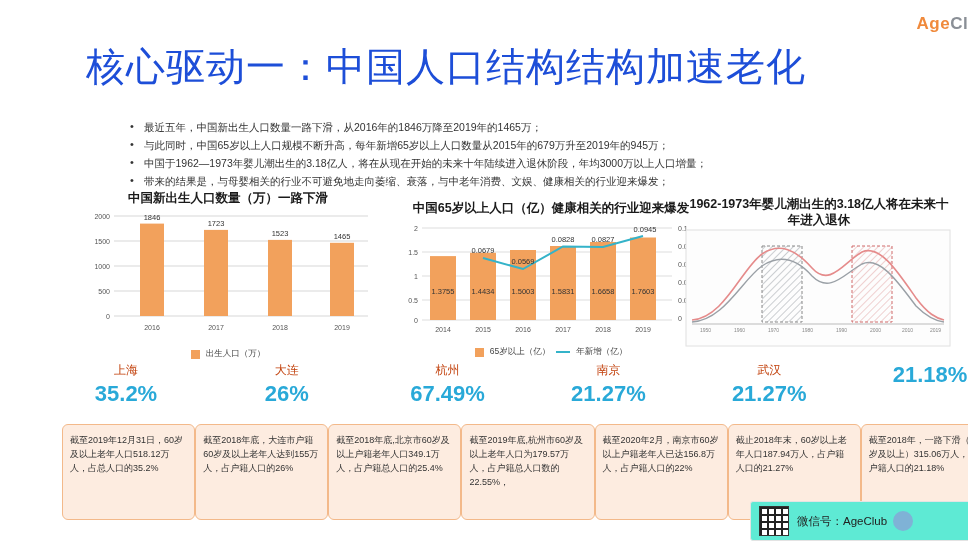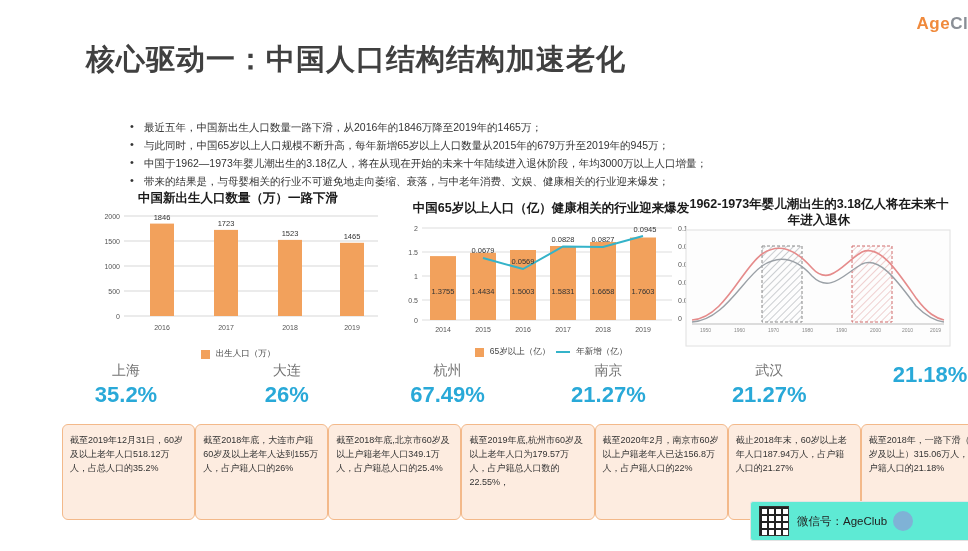--- a/index.html
+++ b/index.html
@@ -3,34 +3,34 @@
 <meta charset="utf-8">
 <style>
   html,body{margin:0;padding:0;}
   body{width:968px;height:551px;background:#ffffff;font-family:"Liberation Sans","DejaVu Sans",sans-serif;overflow:hidden;position:relative;}
   .page{position:relative;width:968px;height:551px;margin-left:44px;}
 
   
   .brand{position:absolute;top:14px;right:22px;font-size:17px;font-weight:bold;color:#f08a3c;letter-spacing:.5px;}
   .brand .club{color:#8a8f96;}
 
-  .title{position:absolute;top:40px;left:42px;font-size:29px;font-weight:bold;color:#404040;letter-spacing:1px;}
+  .title{position:absolute;top:40px;left:42px;font-size:39px;font-weight:normal;color:#1d4ed8;letter-spacing:1px;}
 
   .bullets{position:absolute;top:108px;left:46px;width:890px;font-size:10.5px;color:#333;line-height:16px;}
   .bullets li{margin-bottom:2px;list-style:none;position:relative;padding-left:14px;}
   .bullets li:before{content:"•";position:absolute;left:0;top:-1px;color:#333;font-size:11px;}
 
   
   .chart-box{position:absolute;}
   .chart-title{text-align:center;font-size:12.5px;font-weight:bold;color:#1a1a1a;line-height:16px;}
 
   
   .city-row{position:absolute;top:362px;left:18px;width:932px;display:flex;justify-content:space-between;}
   .city{width:128px;text-align:center;}
-  .city-name{font-size:14px;color:#737373;margin-bottom:2px;}
+  .city-name{font-size:12px;color:#c2410c;margin-bottom:2px;}
   .city-pct{font-size:22px;font-weight:bold;color:#29a9d8;}
 
   .note-row{position:absolute;top:424px;left:18px;width:932px;display:flex;justify-content:space-between;}
   .note{width:140px;min-height:96px;background:#fdece0;border:1px solid #f3b98a;border-radius:6px;padding:8px 7px;font-size:9px;color:#333;line-height:14px;box-sizing:border-box;}
 
   
   .wechat{position:absolute;right:18px;bottom:10px;width:244px;height:40px;background:#5eead4;border:1px solid #e3e3e3;border-radius:3px;display:flex;align-items:center;padding:0 8px;box-sizing:border-box;}
   .wechat-qr{width:28px;height:28px;background:
       linear-gradient(90deg,#222 2px,transparent 2px) 0 0/7px 7px,
       linear-gradient(#222 2px,transparent 2px) 0 0/7px 7px,
@@ -57,21 +57,21 @@
 
   <div class="title">核心驱动一：中国人口结构结构加速老化</div>
 
   <ul class="bullets">
     <li>最近五年，中国新出生人口数量一路下滑，从2016年的1846万降至2019年的1465万；</li>
     <li>与此同时，中国65岁以上人口规模不断升高，每年新增65岁以上人口数量从2015年的679万升至2019年的945万；</li>
     <li>中国于1962—1973年婴儿潮出生的3.18亿人，将在从现在开始的未来十年陆续进入退休阶段，年均3000万以上人口增量；</li>
     <li>带来的结果是，与母婴相关的行业不可避免地走向萎缩、衰落，与中老年消费、文娱、健康相关的行业迎来爆发；</li>
   </ul>
 
-  <div class="chart-box" style="top:190px;left:44px;width:300px;">
+  <div class="chart-box" style="top:190px;left:34px;width:300px;">
     <div class="chart-title">中国新出生人口数量（万）一路下滑</div>
     <svg width="300" height="140" viewBox="0 0 300 140">
       <g stroke="#d7d7d7" stroke-width="1">
         <line x1="36" y1="10" x2="290" y2="10"></line>
         <line x1="36" y1="35" x2="290" y2="35"></line>
         <line x1="36" y1="60" x2="290" y2="60"></line>
         <line x1="36" y1="85" x2="290" y2="85"></line>
         <line x1="36" y1="110" x2="290" y2="110"></line>
       </g>
       <text class="tick" x="32" y="13" text-anchor="end">2000</text>

